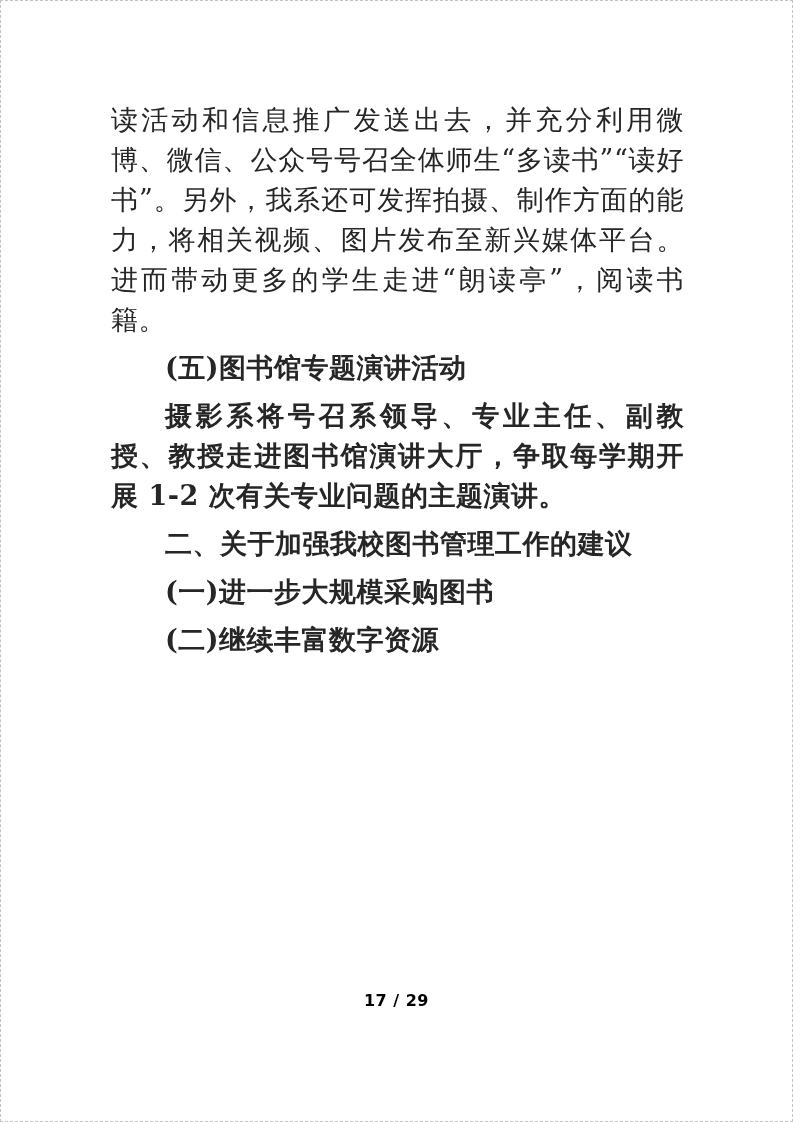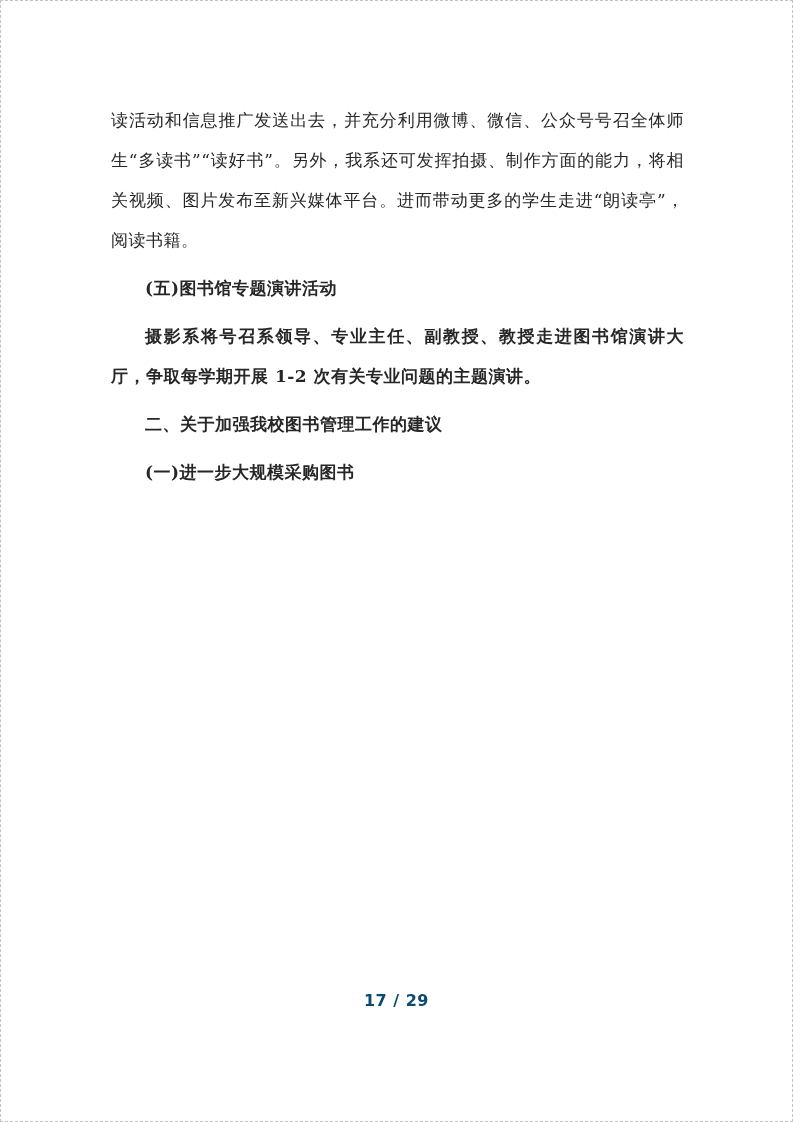--- a/index.html
+++ b/index.html
@@ -15,51 +15,52 @@
     background: #ffffff;
     border: 1px dashed #c3c3c3;
     overflow: hidden;
     font-family: "DejaVu Serif", "Liberation Serif", serif;
   }
   .content {
     padding: 99px 108px 0 110px;
   }
   .content p {
     margin: 0 0 8px 0;
-    font-size: 17px;
+    font-size: 27px;
     line-height: 40px;
     letter-spacing: 0.5px;
     color: #262626;
     text-align: justify;
     font-weight: 400;
   }
   .content p.indent {
     text-indent: 2em;
     font-weight: bold;
   }
   .footer {
     position: absolute;
     left: 0;
     right: 0;
     top: 990px;
     text-align: center;
     font-family: "DejaVu Sans", "Liberation Sans", sans-serif;
     font-size: 16px;
     font-weight: 700;
-    color: #0c4a6e;
+    color: #000000;
     letter-spacing: 0.5px;
   }
 </style>
 </head>
 <body>
 
 <div class="page">
   <div class="content" id="blocks">
       <p class="paragraph">读活动和信息推广发送出去，并充分利用微博、微信、公众号号召全体师生“多读书”“读好书”。另外，我系还可发挥拍摄、制作方面的能力，将相关视频、图片发布至新兴媒体平台。进而带动更多的学生走进“朗读亭”，阅读书籍。</p>
       <p class="heading indent">(五)图书馆专题演讲活动</p>
       <p class="paragraph indent">摄影系将号召系领导、专业主任、副教授、教授走进图书馆演讲大厅，争取每学期开展 1-2 次有关专业问题的主题演讲。</p>
       <p class="heading indent">二、关于加强我校图书管理工作的建议</p>
       <p class="heading indent">(一)进一步大规模采购图书</p>
+      <p class="heading indent">(二)继续丰富数字资源</p>
     </div>
   <div class="footer">
     <span>17 / 29</span>
   </div>
 </div>
 
 </body></html>

